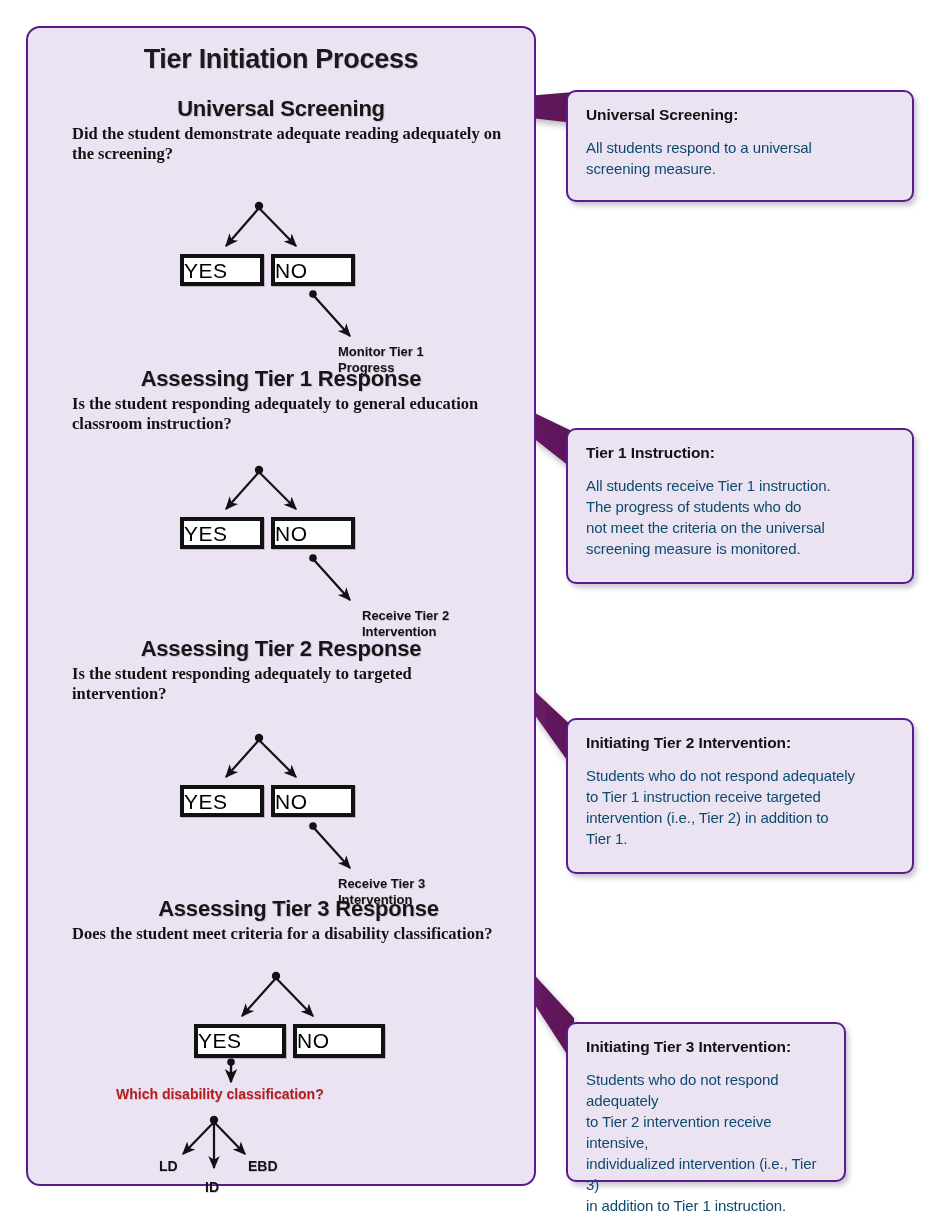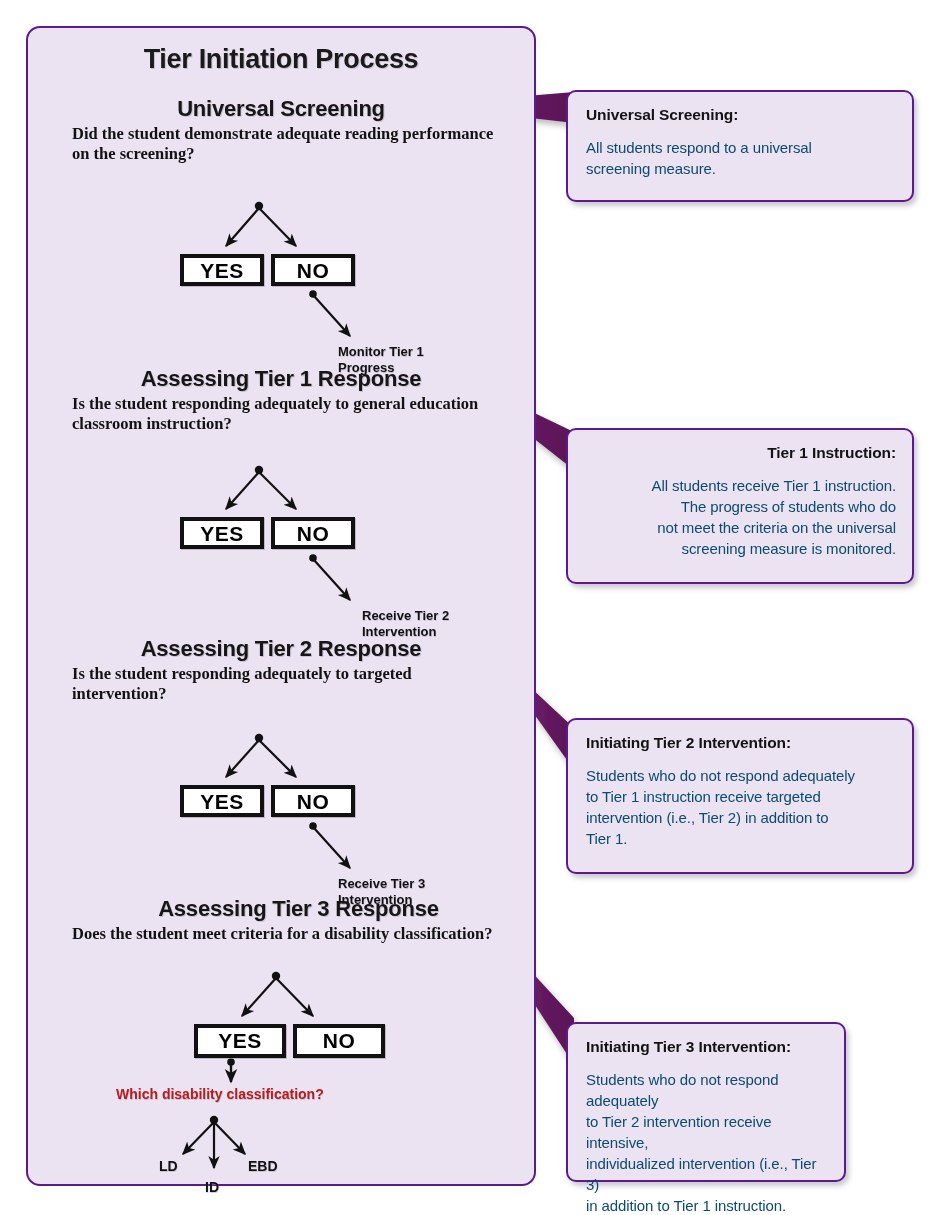--- a/index.html
+++ b/index.html
@@ -71,23 +71,22 @@
     line-height: 20px;
     text-align: left;
   }
 
   
   .ynbox {
     position: absolute;
     background: #ffffff;
     border: 4px solid #111111;
     box-sizing: border-box;
-    text-align: center;
     font-size: 21px;
-    font-weight: bold;
+    font-weight: normal;
     color: #000000;
     letter-spacing: 0.5px;
     box-shadow: 1px 1px 0 rgba(150,140,160,0.5);
   }
 
   
   .outcome {
     position: absolute;
     font-size: 13px;
     font-weight: bold;
@@ -173,21 +172,21 @@
 
   <polygon points="470,905 574,1065 574,1018" fill="url(#pgrad)" filter="url(#wedgeshadow)"></polygon>
 </svg>
 
 <div id="main-panel">
 
   <div id="diagram-title">Tier Initiation Process</div>
 
   <div class="section" style="top:68px; height:260px;">
     <div class="sec-heading">Universal Screening</div>
-    <div class="sec-question">Did the student demonstrate adequate reading performance on the screening?</div>
+    <div class="sec-question">Did the student demonstrate adequate reading adequately on the screening?</div>
 
     <svg class="connectors" width="506" height="260">
       <defs>
         <marker id="arrow" markerWidth="7" markerHeight="7" refX="5.4" refY="3" orient="auto" markerUnits="strokeWidth">
           <path d="M0,0.4 L6,3 L0,5.6 L1.6,3 z" fill="#111111"></path>
         </marker>
       </defs>
       <circle cx="231" cy="110" r="4.2" fill="#111111"></circle>
       <line x1="231" y1="112" x2="198" y2="150" stroke="#111111" stroke-width="2.2" marker-end="url(#arrow)"></line>
       <line x1="231" y1="112" x2="268" y2="150" stroke="#111111" stroke-width="2.2" marker-end="url(#arrow)"></line>
@@ -270,21 +269,21 @@
   </div>
 
 </div>
 
 <div class="callout" style="left:566px; top:90px; width:348px; height:112px;">
   <div class="callout-title">Universal Screening:</div>
   <div class="callout-body">All students respond to a universal
 screening measure.</div>
 </div>
 
-<div class="callout" style="left:566px; top:428px; width:348px; height:156px;text-align:right;">
+<div class="callout" style="left:566px; top:428px; width:348px; height:156px;">
   <div class="callout-title">Tier 1 Instruction:</div>
   <div class="callout-body">All students receive Tier 1 instruction.
 The progress of students who do
 not meet the criteria on the universal
 screening measure is monitored.</div>
 </div>
 
 <div class="callout" style="left:566px; top:718px; width:348px; height:156px;">
   <div class="callout-title">Initiating Tier 2 Intervention:</div>
   <div class="callout-body">Students who do not respond adequately

